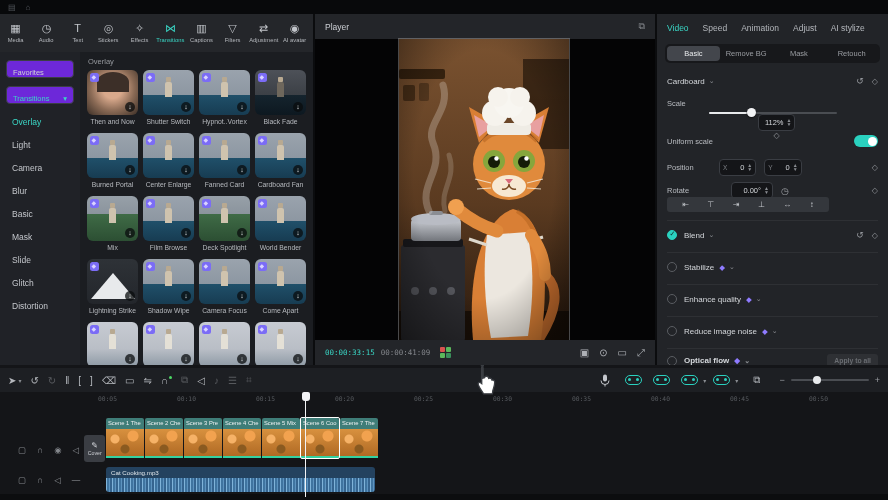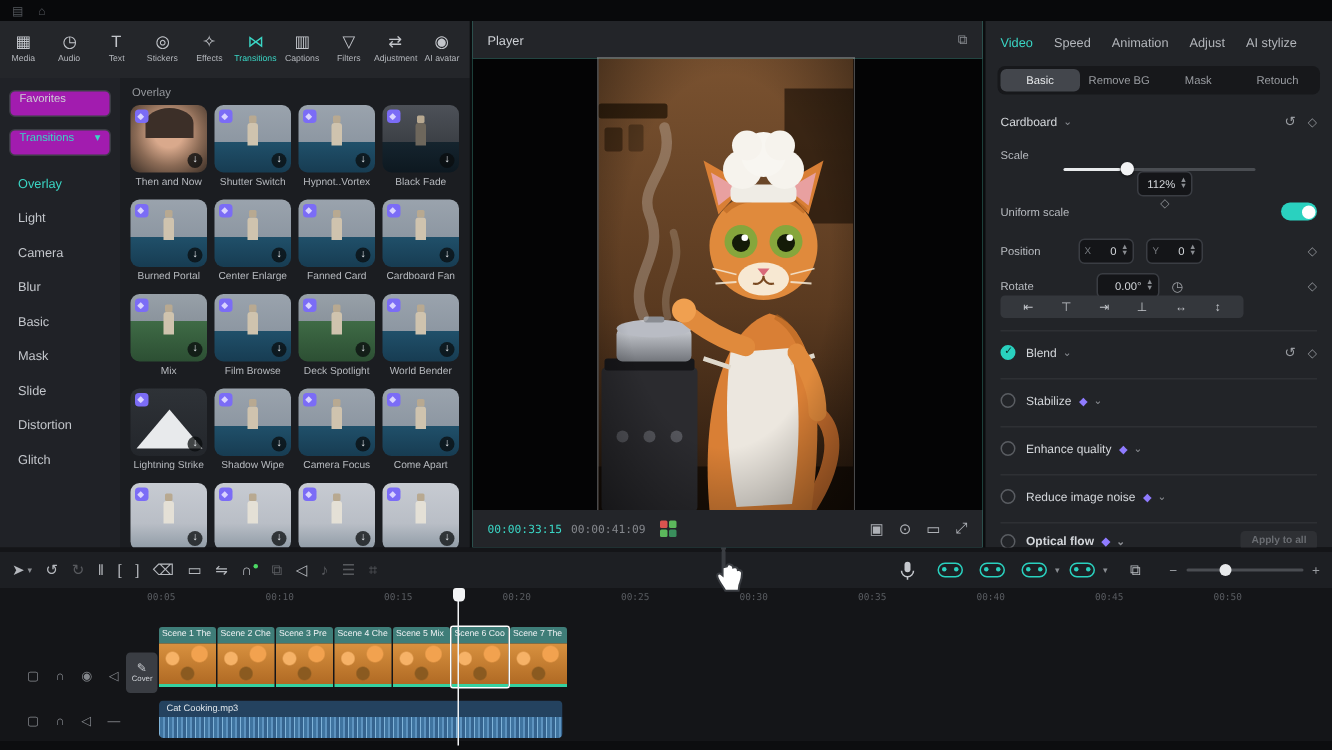--- a/index.html
+++ b/index.html
@@ -11,22 +11,22 @@
   #topstrip span{font-size:8px;color:#55585e;}
   
   #leftpanel{left:0;top:14px;width:313px;height:351px;background:#1e2024;}
   #apptoolbar{position:absolute;left:0;top:0;width:313px;height:38px;background:#24262a;display:flex;}
   .titem{width:31px;display:flex;flex-direction:column;align-items:center;justify-content:center;gap:2px;cursor:pointer;}
   .titem .tico{font-size:11px;line-height:11px;color:#c2c5ca;}
   .titem .tlab{font-size:6.3px;color:#b4b7bc;white-space:nowrap;transform:scale(.92);}
   .titem.on .tico,.titem.on .tlab{color:#3ad6c5;}
   
   #sidebar{position:absolute;left:0;top:38px;width:80px;height:313px;background:#202227;}
-  .sbox{margin:8px 6px 0 6px;height:16px;border:1px solid #3b3e44;border-radius:4px;background:#a21caf;
-        font-size:7.5px;display:flex;align-items:flex-start;padding:0 6px;color:#cdd0d5;justify-content:space-between;}
+  .sbox{margin:8px 6px 0 6px;height:16px;border:1px solid #3b3e44;border-radius:4px;background:#6d28d9;
+        font-size:7.5px;display:flex;align-items:flex-end;padding:0 6px;color:#cdd0d5;justify-content:space-between;}
   .sbox.teal{color:#3ad6c5;}
   .sitem{font-size:8.5px;color:#c3c6cb;padding:6.5px 0 6.5px 12px;cursor:pointer;}
   .sitem.on{color:#3ad6c5;}
   
   #gridwrap{position:absolute;left:80px;top:38px;width:233px;height:313px;background:#1b1d21;overflow:hidden;}
   #gridheader{font-size:7.5px;color:#96999e;margin:5px 0 4px 8px;}
   #grid{display:grid;grid-template-columns:repeat(4,51px);gap:6px 5px;padding:0 5px 0 7px;}
   .gitem{width:51px;}
   .thumb{position:relative;width:51px;height:45px;border-radius:6px;overflow:hidden;background:linear-gradient(180deg,#9aa3ad 0%,#8d97a2 55%,#20506a 55%,#173c52 100%);}
   .thumb .tower{position:absolute;left:22px;top:12px;width:7px;height:15px;background:#cfc3ae;border-radius:2px 2px 0 0;}
@@ -213,23 +213,23 @@
   <div class="sitem">Camera</div>
 
   <div class="sitem">Blur</div>
 
   <div class="sitem">Basic</div>
 
   <div class="sitem">Mask</div>
 
   <div class="sitem">Slide</div>
 
+  <div class="sitem">Glitch</div>
+
   <div class="sitem">Distortion</div>
-
-  <div class="sitem">Glitch</div>
 </div>
     </div>
 
     <div id="gridwrap">
       <div id="gridheader">Overlay</div>
       <div id="grid">
   <div class="gitem">
     <div class="thumb v-face">
 
       <span class="vip"></span>

